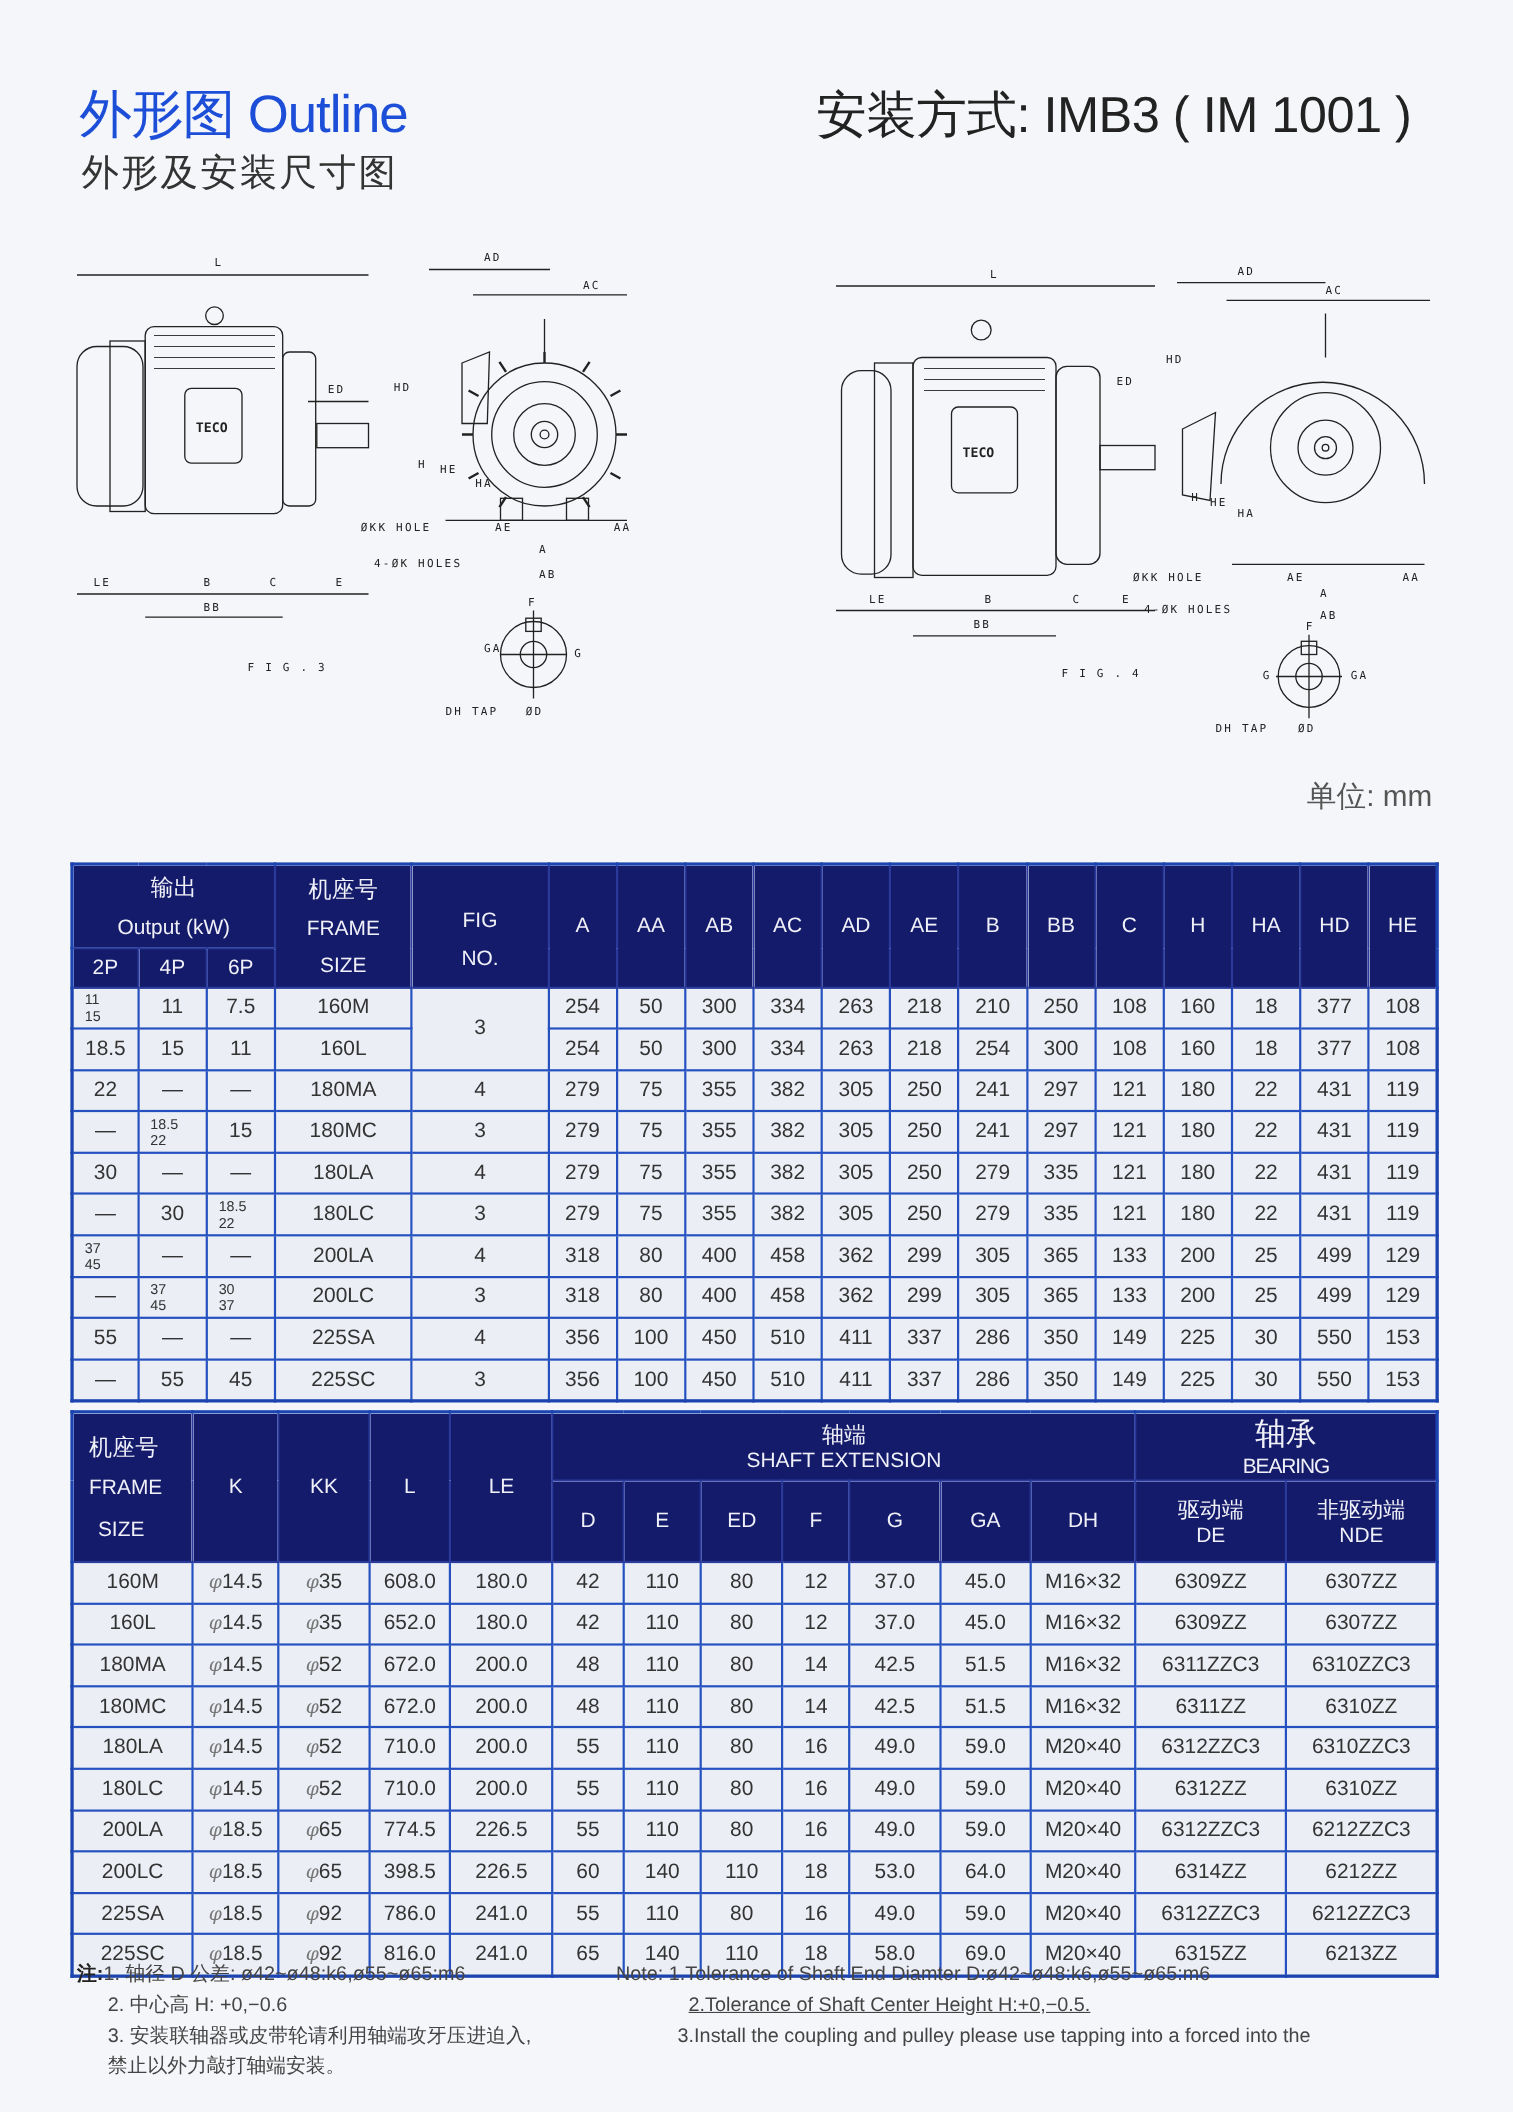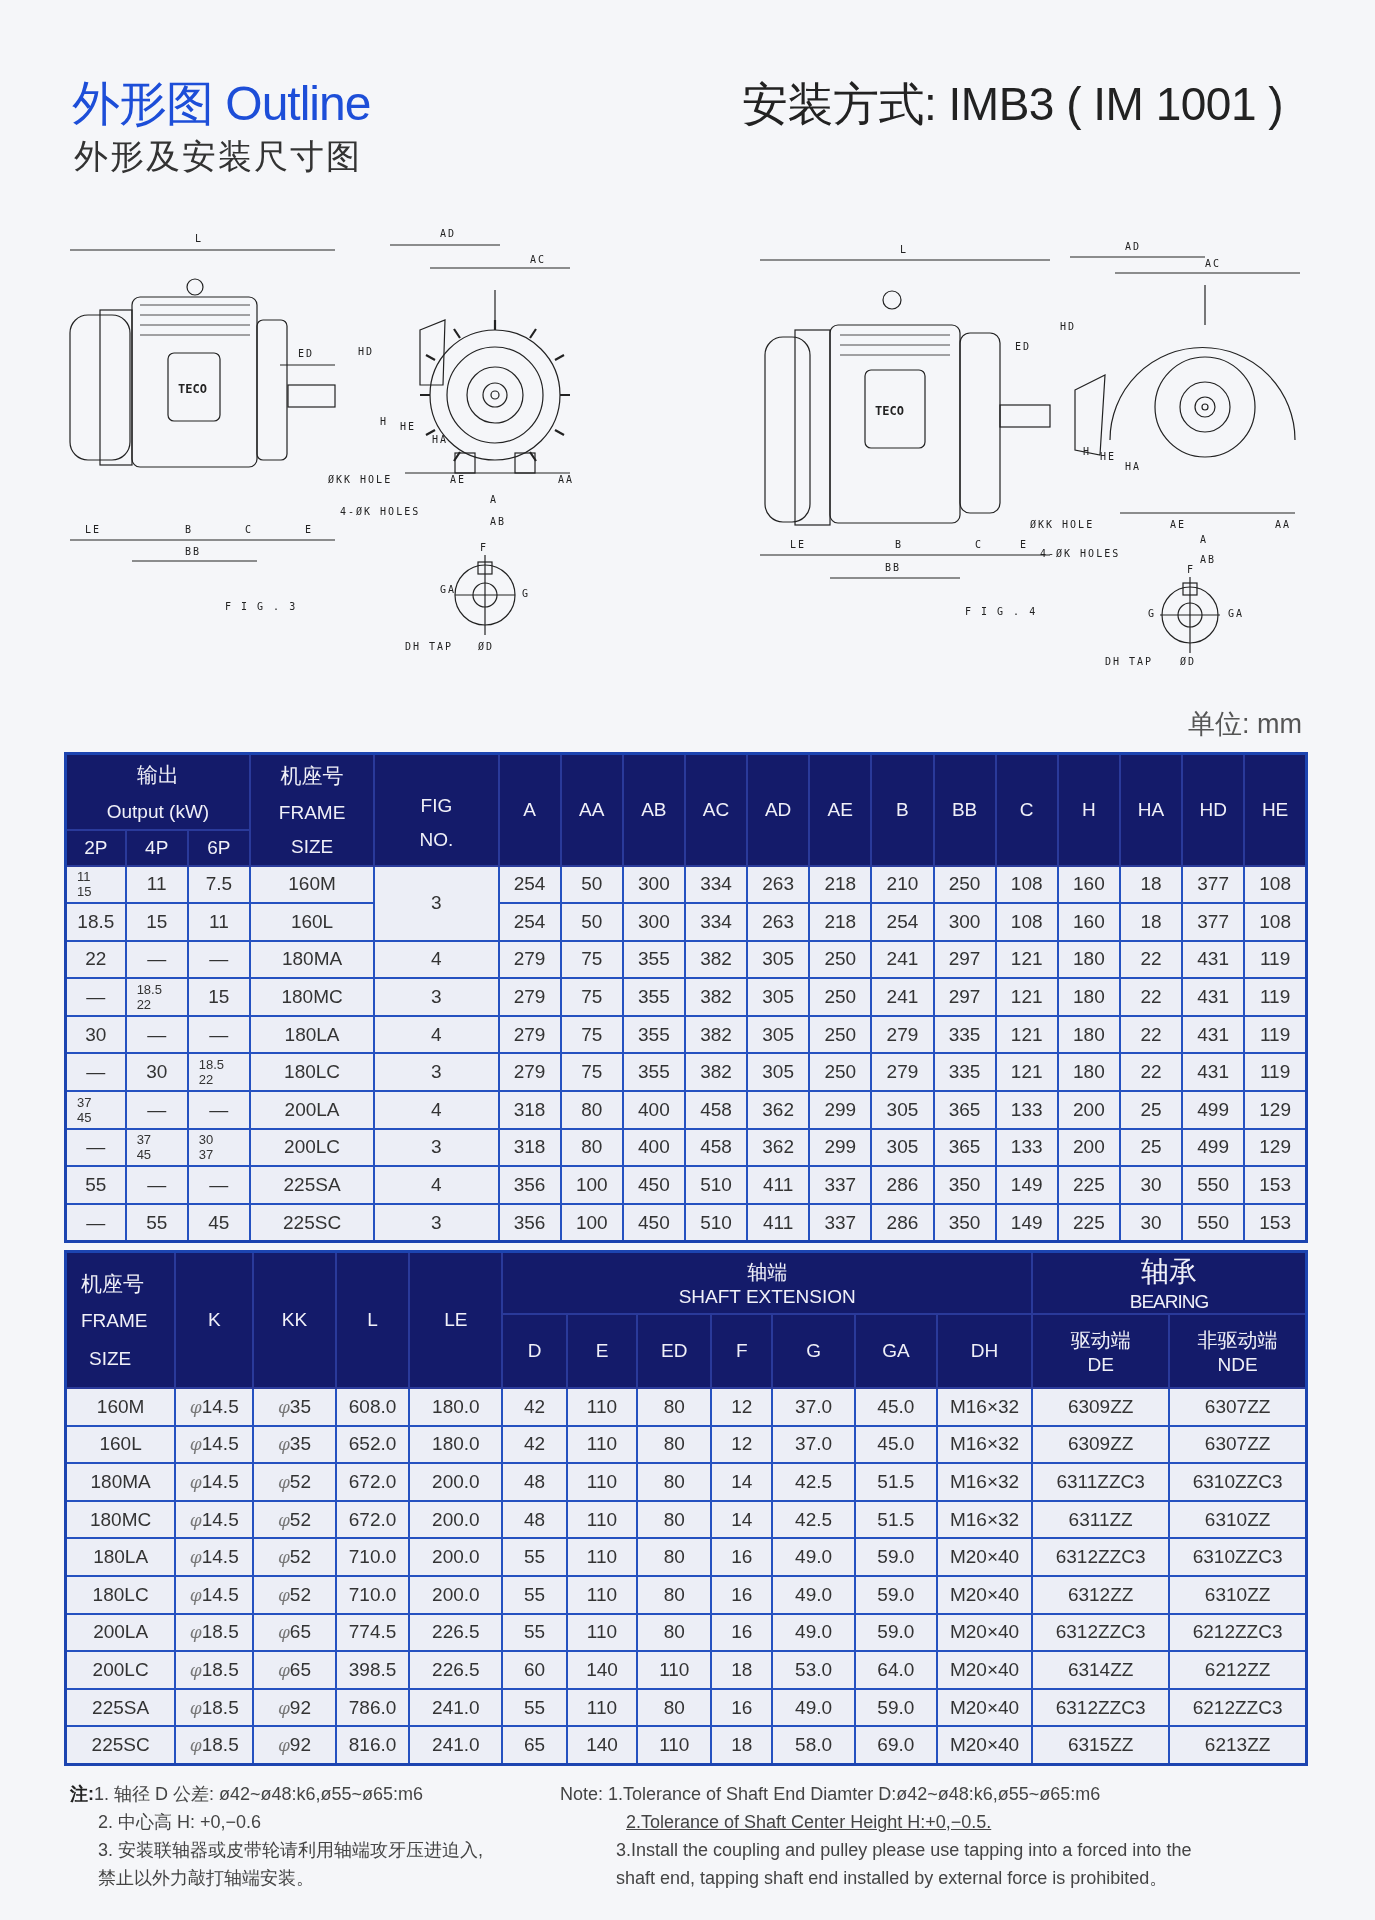--- a/index.html
+++ b/index.html
@@ -13,20 +13,21 @@
     letter-spacing: -1px; font-weight: 500;
   }
   .title-sub { position: absolute; left: 74px; top: 134px; font-size: 34px; color: #333; letter-spacing: 2px; }
   .title-right { position: absolute; left: 742px; top: 74px; font-size: 46px; color: #222; letter-spacing: -0.5px; }
   .drawings { position: absolute; left: 60px; top: 225px; width: 1270px; height: 450px; }
   .unit { position: absolute; right: 73px; top: 706px; font-size: 27px; color: #555; }
 
   table.spec {
     position: absolute; left: 64px; border-collapse: collapse; table-layout: fixed;
     border: 3px solid #1c44b0;
+    margin-top: 32px;
   }
   table.spec td, table.spec th {
     border: 2px solid #2551c0; text-align: center; padding: 0; overflow: hidden; white-space: nowrap;
   }
   table.spec th { background: #141b6a; color: #f0f0f8; font-weight: normal; font-size: 19px; border-color: #2a3a9a; }
   table.spec td { background: #eceef6; color: #333; font-size: 19px; height: 35.6px; }
   .stack { font-size: 13px; line-height: 15px; display: block; }
   .dash { color: #999; }
   .phi { font-style: italic; color: #777; font-family: "DejaVu Serif", serif; font-size: 17px; }
 
@@ -679,14 +680,13 @@
 <div class="notes-cn">
   <div><b>注:</b><span>1. 轴径 D 公差:  ø42~ø48:k6,ø55~ø65:m6</span></div>
   <div class="indent1">2. 中心高 H:  +0,−0.6</div>
   <div class="indent1">3.  安装联轴器或皮带轮请利用轴端攻牙压进迫入,</div>
   <div class="indent1">禁止以外力敲打轴端安装。</div>
 </div>
 <div class="notes-en">
   <div>Note: 1.Tolerance of Shaft End Diamter D:ø42~ø48:k6,ø55~ø65:m6</div>
   <div class="indent2">2.Tolerance of Shaft Center Height H:+0,−0.5.</div>
   <div class="indent3">3.Install the coupling and pulley please use tapping into a forced into the</div>
-  <div class="indent3">shaft end, tapping shaft end installed by external force is prohibited。</div>
 </div>
 
 </body></html>

